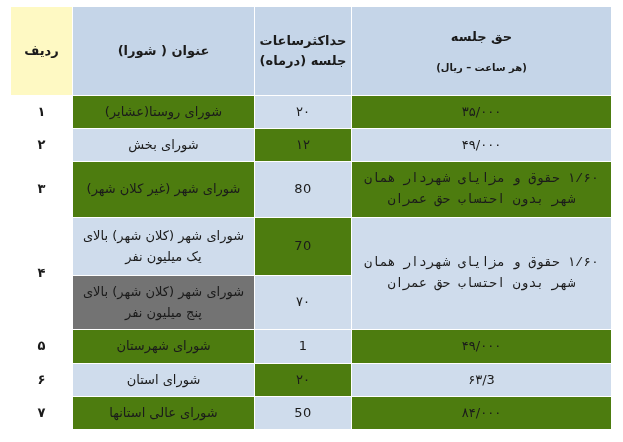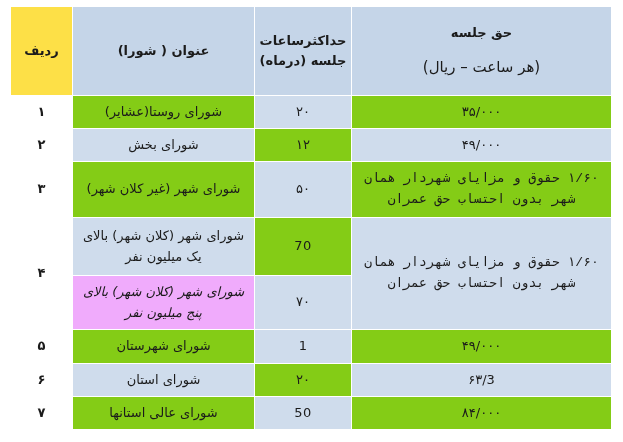--- a/index.html
+++ b/index.html
@@ -41,31 +41,31 @@
   col.c-hours      { width: 97px; }
   col.c-fee        { width: 260px; }
 
   thead td {
     background: #c5d5e8;
     font-weight: bold;
     font-size: 13.5px;
     height: 82px;
     color: #13314f;
   }
-  thead td.h-radif { background: #fde047; }
+  thead td.h-radif { background: #fef9c3; }
 
-  td.cell-light { background: #84cc16; }
+  td.cell-light { background: #4d7c0f; }
   td.cell-mid   { background: #cfdcec; }
-  td.cell-dark  { background: #f0abfc; font-style: italic; }
+  td.cell-dark  { background: #737373; }
   td.cell-radif { background: #ffffff; font-weight: bold; }
 
   .num { letter-spacing: 0.4px; }
   .small-note { font-size: 12.5px; line-height: 1.7; font-family: Liberation Mono, monospace; }
   .hdr-line { display: block; }
-  .hdr-sub { display: block; font-size: 15px; font-weight: normal; margin-top: 13px; }
+  .hdr-sub { display: block; font-size: 10px; font-weight: bold; margin-top: 13px; }
 
   tbody tr { height: 33px; }
 </style>
 </head>
 <body>
 
 <div class="table-wrap">
   <table class="fee-table">
     <colgroup>
       <col class="c-fee">
@@ -98,21 +98,21 @@
 
       <tr>
         <td class="cell-mid num">۴۹/۰۰۰</td>
         <td class="cell-light num">۱۲</td>
         <td class="cell-mid">شورای بخش</td>
         <td class="cell-radif num">۲</td>
       </tr>
 
       <tr style="height:56px;">
         <td class="cell-light small-note">۱/۶۰ حقوق و مزایای شهردار همان شهر بدون احتساب حق عمران</td>
-        <td class="cell-mid num">۵۰</td>
+        <td class="cell-mid num">80</td>
         <td class="cell-light">شورای شهر (غیر کلان شهر)</td>
         <td class="cell-radif num">۳</td>
       </tr>
 
       <tr style="height:58px;">
         <td class="cell-mid small-note" rowspan="2">۱/۶۰ حقوق و مزایای شهردار همان شهر بدون احتساب حق عمران</td>
         <td class="cell-light num">70</td>
         <td class="cell-mid">شورای شهر (کلان شهر) بالای یک میلیون نفر</td>
         <td class="cell-radif num" rowspan="2">۴</td>
       </tr>

